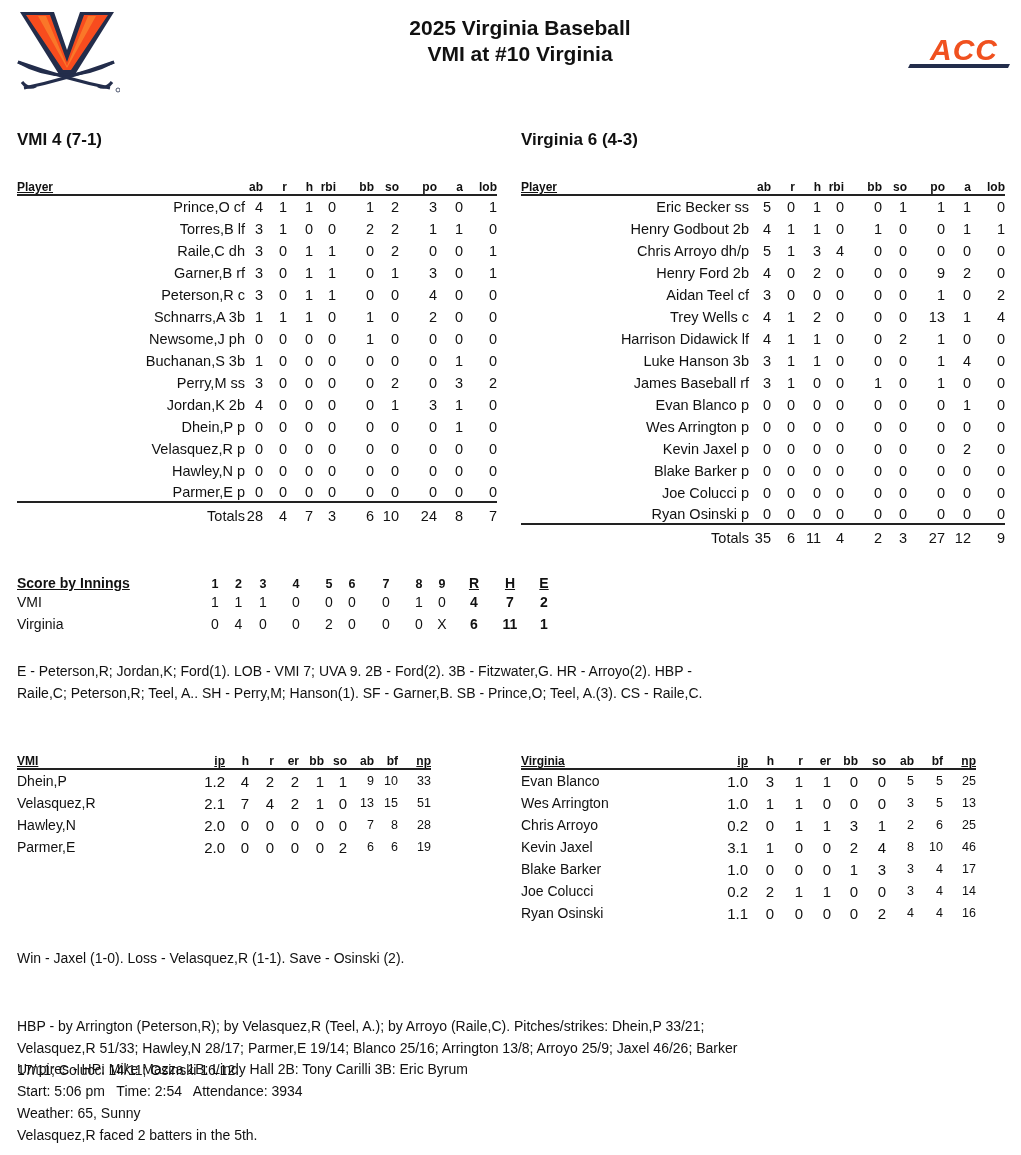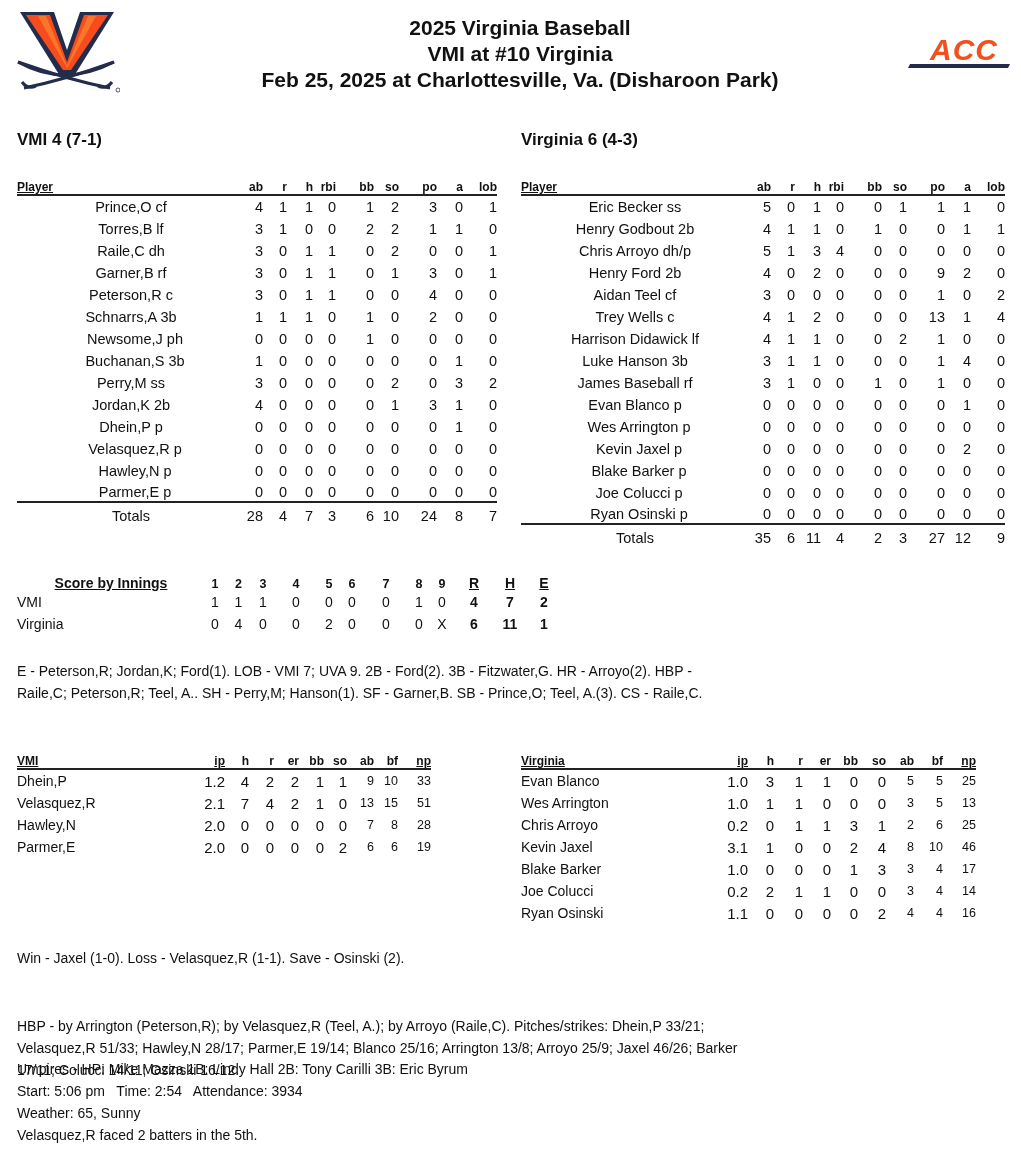--- a/index.html
+++ b/index.html
@@ -14,30 +14,30 @@
                  font-weight: bold; font-size: 21px; line-height: 26px; }
 
   .team-head { font-weight: bold; font-size: 17px; top: 130px; }
 
   
   .bt { position: absolute; top: 178px; border-collapse: collapse; font-size: 14px; }
   .bt th { font-size: 12px; font-weight: bold; padding: 0; height: 16px; text-align: right;
            border-bottom: 2px solid #222; vertical-align: bottom; }
   .bt th.pl { text-align: left; text-decoration: underline; }
   .bt td { padding: 0; height: 22px; text-align: right; font-size: 14.5px; }
-  .bt td.pl { text-align: center; }
+  .bt td.pl { text-align: right; }
   .bt td.sub { padding-left: 8px; }
   .bt tr.last td { border-bottom: 2px solid #222; height: 19px; }
   .bt tr.tot td { height: 25px; }
 
   
   .ls { position: absolute; left: 17px; top: 574px; border-collapse: collapse; }
   .ls th { font-size: 12.5px; font-weight: bold; text-align: center; padding: 0; height: 17px;
            border-bottom: 2px solid #222; vertical-align: bottom; }
-  .ls th.pl { text-align: center; text-decoration: underline; font-size: 14px; }
+  .ls th.pl { text-align: left; text-decoration: underline; font-size: 14px; }
   .ls td { font-size: 14px; text-align: center; padding: 0; height: 22px; }
   .ls td.pl { text-align: left; }
   .ls td.rhe { font-weight: bold; }
   .ls .noline { border-bottom: none; }
 
   .para { font-size: 14px; line-height: 22px; }
 
   
   .pt { position: absolute; top: 752px; border-collapse: collapse; font-size: 15px; }
   .pt th { font-size: 12px; font-weight: bold; padding: 0; height: 16px; text-align: right;
@@ -60,21 +60,20 @@
     <path d="M100,52 Q50,70 10,78" stroke="#232D4B" stroke-width="3" fill="none"></path>
     <path d="M8,72 Q14,80 22,76" stroke="#232D4B" stroke-width="3" fill="none"></path>
     <path d="M84,76 Q92,80 98,72" stroke="#232D4B" stroke-width="3" fill="none"></path>
     <circle cx="104" cy="80" r="2" fill="none" stroke="#232D4B" stroke-width="0.8"></circle>
   </svg>
 </div>
 
 <div class="abs title-block">
   <div>2025 Virginia Baseball</div>
   <div>VMI at #10 Virginia</div>
-  <div>Feb 25, 2025 at Charlottesville, Va. (Disharoon Park)</div>
 </div>
 
 <div id="logo-acc" class="abs">
   <svg width="104" height="34" viewBox="0 0 104 34">
     <text x="56" y="24" text-anchor="middle" font-family="Liberation Sans, sans-serif" font-weight="bold" font-style="italic" font-size="30" fill="#F0511F" letter-spacing="1">ACC</text>
     <polygon points="2,28 102,28 100,32 0,32" fill="#232D4B"></polygon>
   </svg>
 </div>
 
 <div class="abs team-head" style="left:17px;">VMI 4 (7-1)</div>

